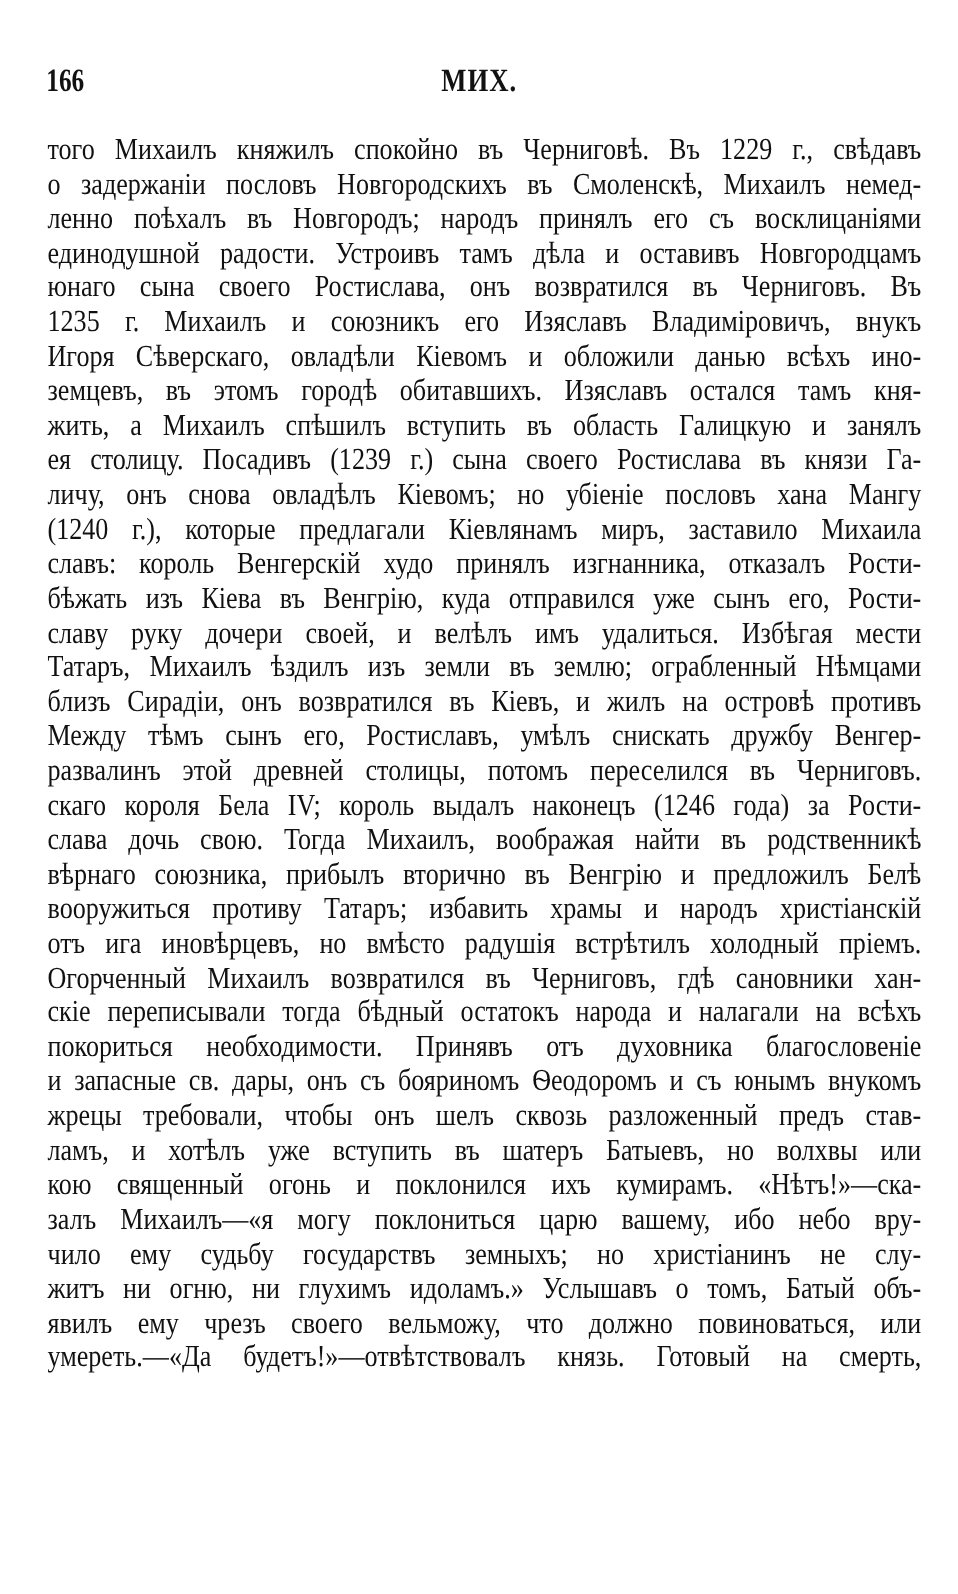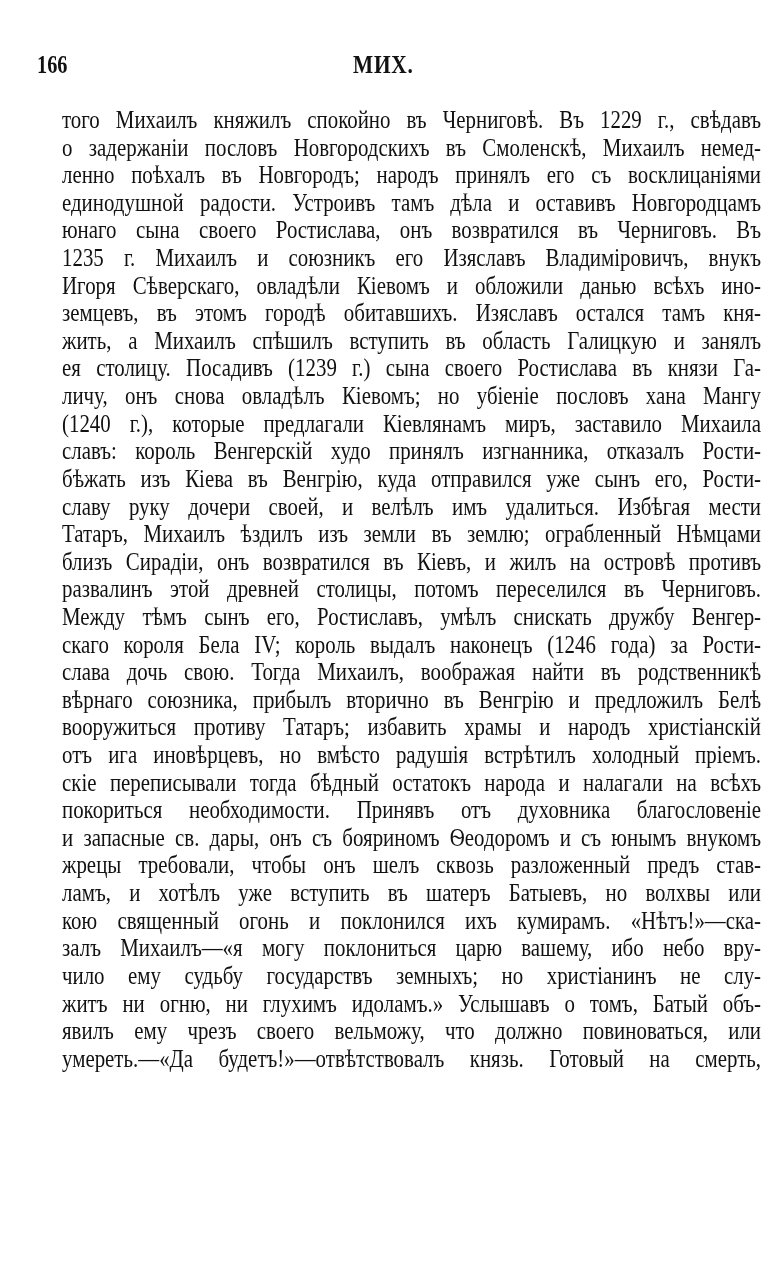--- a/index.html
+++ b/index.html
@@ -46,21 +46,20 @@
     font-weight: bold;
     transform: scaleX(0.82);
     transform-origin: left top;
     letter-spacing: 1px;
   }
   .body-text {
     position: absolute;
     left: 38px;
     top: 106px;
     width: 699px;
-    margin-left: 24px;
   }
   .line {
     height: 27.62px;
     line-height: 27.62px;
     font-size: 24.5px;
     white-space: nowrap;
     overflow: visible;
   }
   .line-inner {
     display: block;
@@ -133,39 +132,42 @@
     <div class="line">
         <span class="line-inner">славу руку дочери своей, и велѣлъ имъ удалиться. Избѣгая мести</span>
       </div>
     <div class="line">
         <span class="line-inner">Татаръ, Михаилъ ѣздилъ изъ земли въ землю; ограбленный Нѣмцами</span>
       </div>
     <div class="line">
         <span class="line-inner">близъ Сирадіи, онъ возвратился въ Кіевъ, и жилъ на островѣ противъ</span>
       </div>
     <div class="line">
+        <span class="line-inner">Между тѣмъ сынъ его, Ростиславъ, умѣлъ снискать дружбу Венгер-</span>
+      </div>
+    <div class="line">
         <span class="line-inner">развалинъ этой древней столицы, потомъ переселился въ Черниговъ.</span>
       </div>
     <div class="line">
-        <span class="line-inner">Между тѣмъ сынъ его, Ростиславъ, умѣлъ снискать дружбу Венгер-</span>
-      </div>
-    <div class="line">
         <span class="line-inner">скаго короля Бела IV; король выдалъ наконецъ (1246 года) за Рости-</span>
       </div>
     <div class="line">
         <span class="line-inner">слава дочь свою. Тогда Михаилъ, воображая найти въ родственникѣ</span>
       </div>
     <div class="line">
         <span class="line-inner">вѣрнаго союзника, прибылъ вторично въ Венгрію и предложилъ Белѣ</span>
       </div>
     <div class="line">
         <span class="line-inner">вооружиться противу Татаръ; избавить храмы и народъ христіанскій</span>
       </div>
     <div class="line">
         <span class="line-inner">отъ ига иновѣрцевъ, но вмѣсто радушія встрѣтилъ холодный пріемъ.</span>
+      </div>
+    <div class="line">
+        <span class="line-inner">Огорченный Михаилъ возвратился въ Черниговъ, гдѣ сановники хан-</span>
       </div>
     <div class="line">
         <span class="line-inner">скіе переписывали тогда бѣдный остатокъ народа и налагали на всѣхъ</span>
       </div>
     <div class="line">
         <span class="line-inner">покориться необходимости. Принявъ отъ духовника благословеніе</span>
       </div>
     <div class="line">
         <span class="line-inner">и запасные св. дары, онъ съ бояриномъ Ѳеодоромъ и съ юнымъ внукомъ</span>
       </div>

